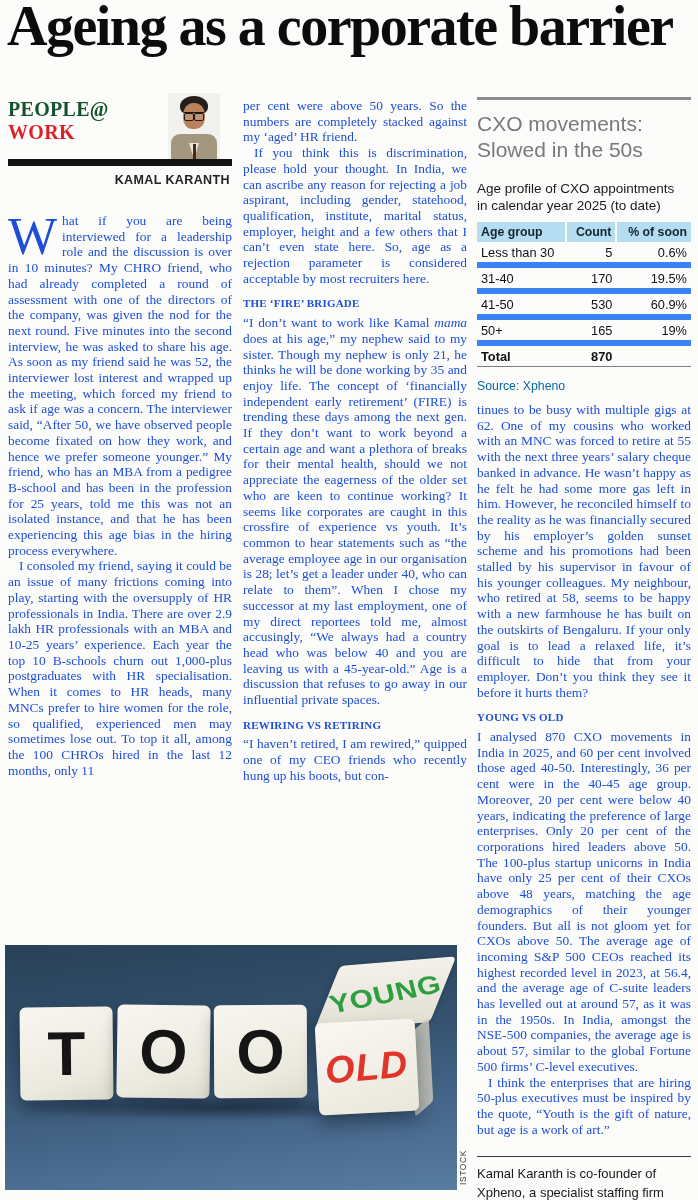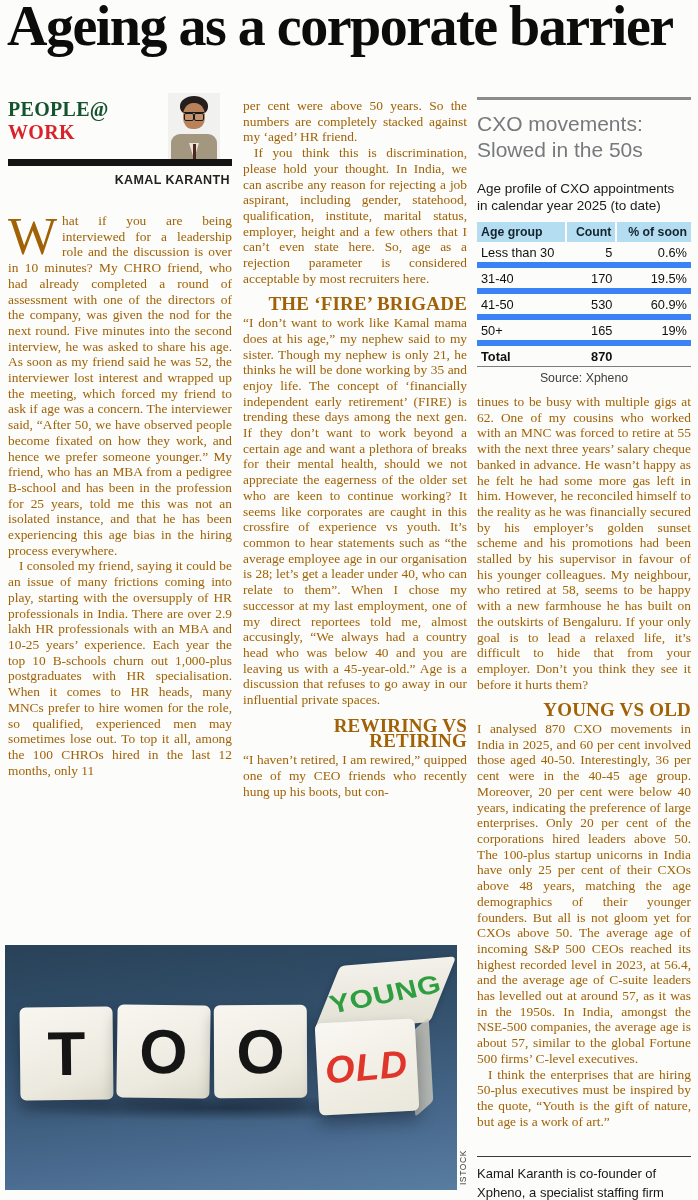--- a/index.html
+++ b/index.html
@@ -20,32 +20,32 @@
     font-size: 56px; font-weight: 600; letter-spacing: -1.5px;
     white-space: nowrap; color: #0c0c0c;
   }
   
   .col { position: absolute; top: 93px; }
   .col1 { left: 8px;  width: 224px; }
   .col2 { left: 243px; width: 224px; padding-top: 5px; }
   .col3 { left: 477px; width: 214px; padding-top: 4px; }
   .body-text {
     font-size: 13.4px; line-height: 15.7px; text-align: justify;
-    color: #a16207;
+    color: #1d4ed8;
   }
   .body-text p.indent { text-indent: 11px; }
   .sec-head {
-    font-size: 19px; font-weight: bold; letter-spacing: 0.2px;
-    margin: 10px 0 3px 0; text-align: right;
+    font-size: 11px; font-weight: bold; letter-spacing: 0.2px;
+    margin: 10px 0 3px 0; text-align: left;
   }
   .dropcap {
     float: left; font-size: 52px; line-height: 42px;
     padding: 3px 5px 0 0; font-weight: 500;
   }
-  .ital { }
+  .ital { font-style: italic; }
   
   .kicker { position: relative; height: 120px; }
   .kicker-line1 { font-size: 20px; font-weight: bold; letter-spacing: 0.3px; padding-top: 5px; color: #14532d; }
   .kicker-line2 { font-size: 20px; font-weight: bold; letter-spacing: 0.3px; }
   .kicker-bar { position: absolute; left: 0; top: 66px; width: 100%; height: 7px; background: #141414; }
   .kicker-author {
     position: absolute; right: 2px; top: 80px;
     font-family: "Liberation Sans", sans-serif;
     font-size: 12.5px; font-weight: bold; letter-spacing: 0.4px; color: #222;
   }
@@ -67,21 +67,21 @@
   .info-subtitle { font-size: 13.5px; line-height: 17px; color: #1a1a1a; margin-bottom: 8px; width: 200px; margin-top: 17px; }
   .info-table { width: 100%; border-collapse: collapse; font-size: 12.8px; }
   .info-table th {
     font-weight: bold; text-align: left; padding: 3px 4px; color: #13242e;
     border-left: 2px solid #fcfcfa; font-size: 12.3px;
   }
   .info-table th:first-child { border-left: none; }
   .info-table th.num, .info-table td.num { text-align: right; margin-left: 20px; }
   .info-table td { padding: 2.5px 4px; border-bottom: 6px solid #3b82f6; color: #111; }
   .info-table tr.total-row td { font-weight: bold; border-bottom: 1px solid #7e7e7e; }
-  .info-source { text-align: center; font-size: 12.3px; color: #404040; margin-top: 4px; }
+  .info-source { text-align: left; font-size: 12.3px; color: #0369a1; margin-top: 12px; }
   
   .photo {
     position: absolute; left: 5px; top: 945px; width: 452px; height: 245px;
     background: linear-gradient(173deg, #294259 0%, #33506c 38%, #48698d 75%, #587da1 100%);
     overflow: hidden;
   }
   .floor-shadow { position: absolute; left: 10px; top: 150px; width: 420px; height: 26px;
     background: radial-gradient(ellipse at center, rgba(10,20,30,0.45) 0%, rgba(10,20,30,0) 70%); }
   .die {
     position: absolute; width: 93px; height: 93px;

